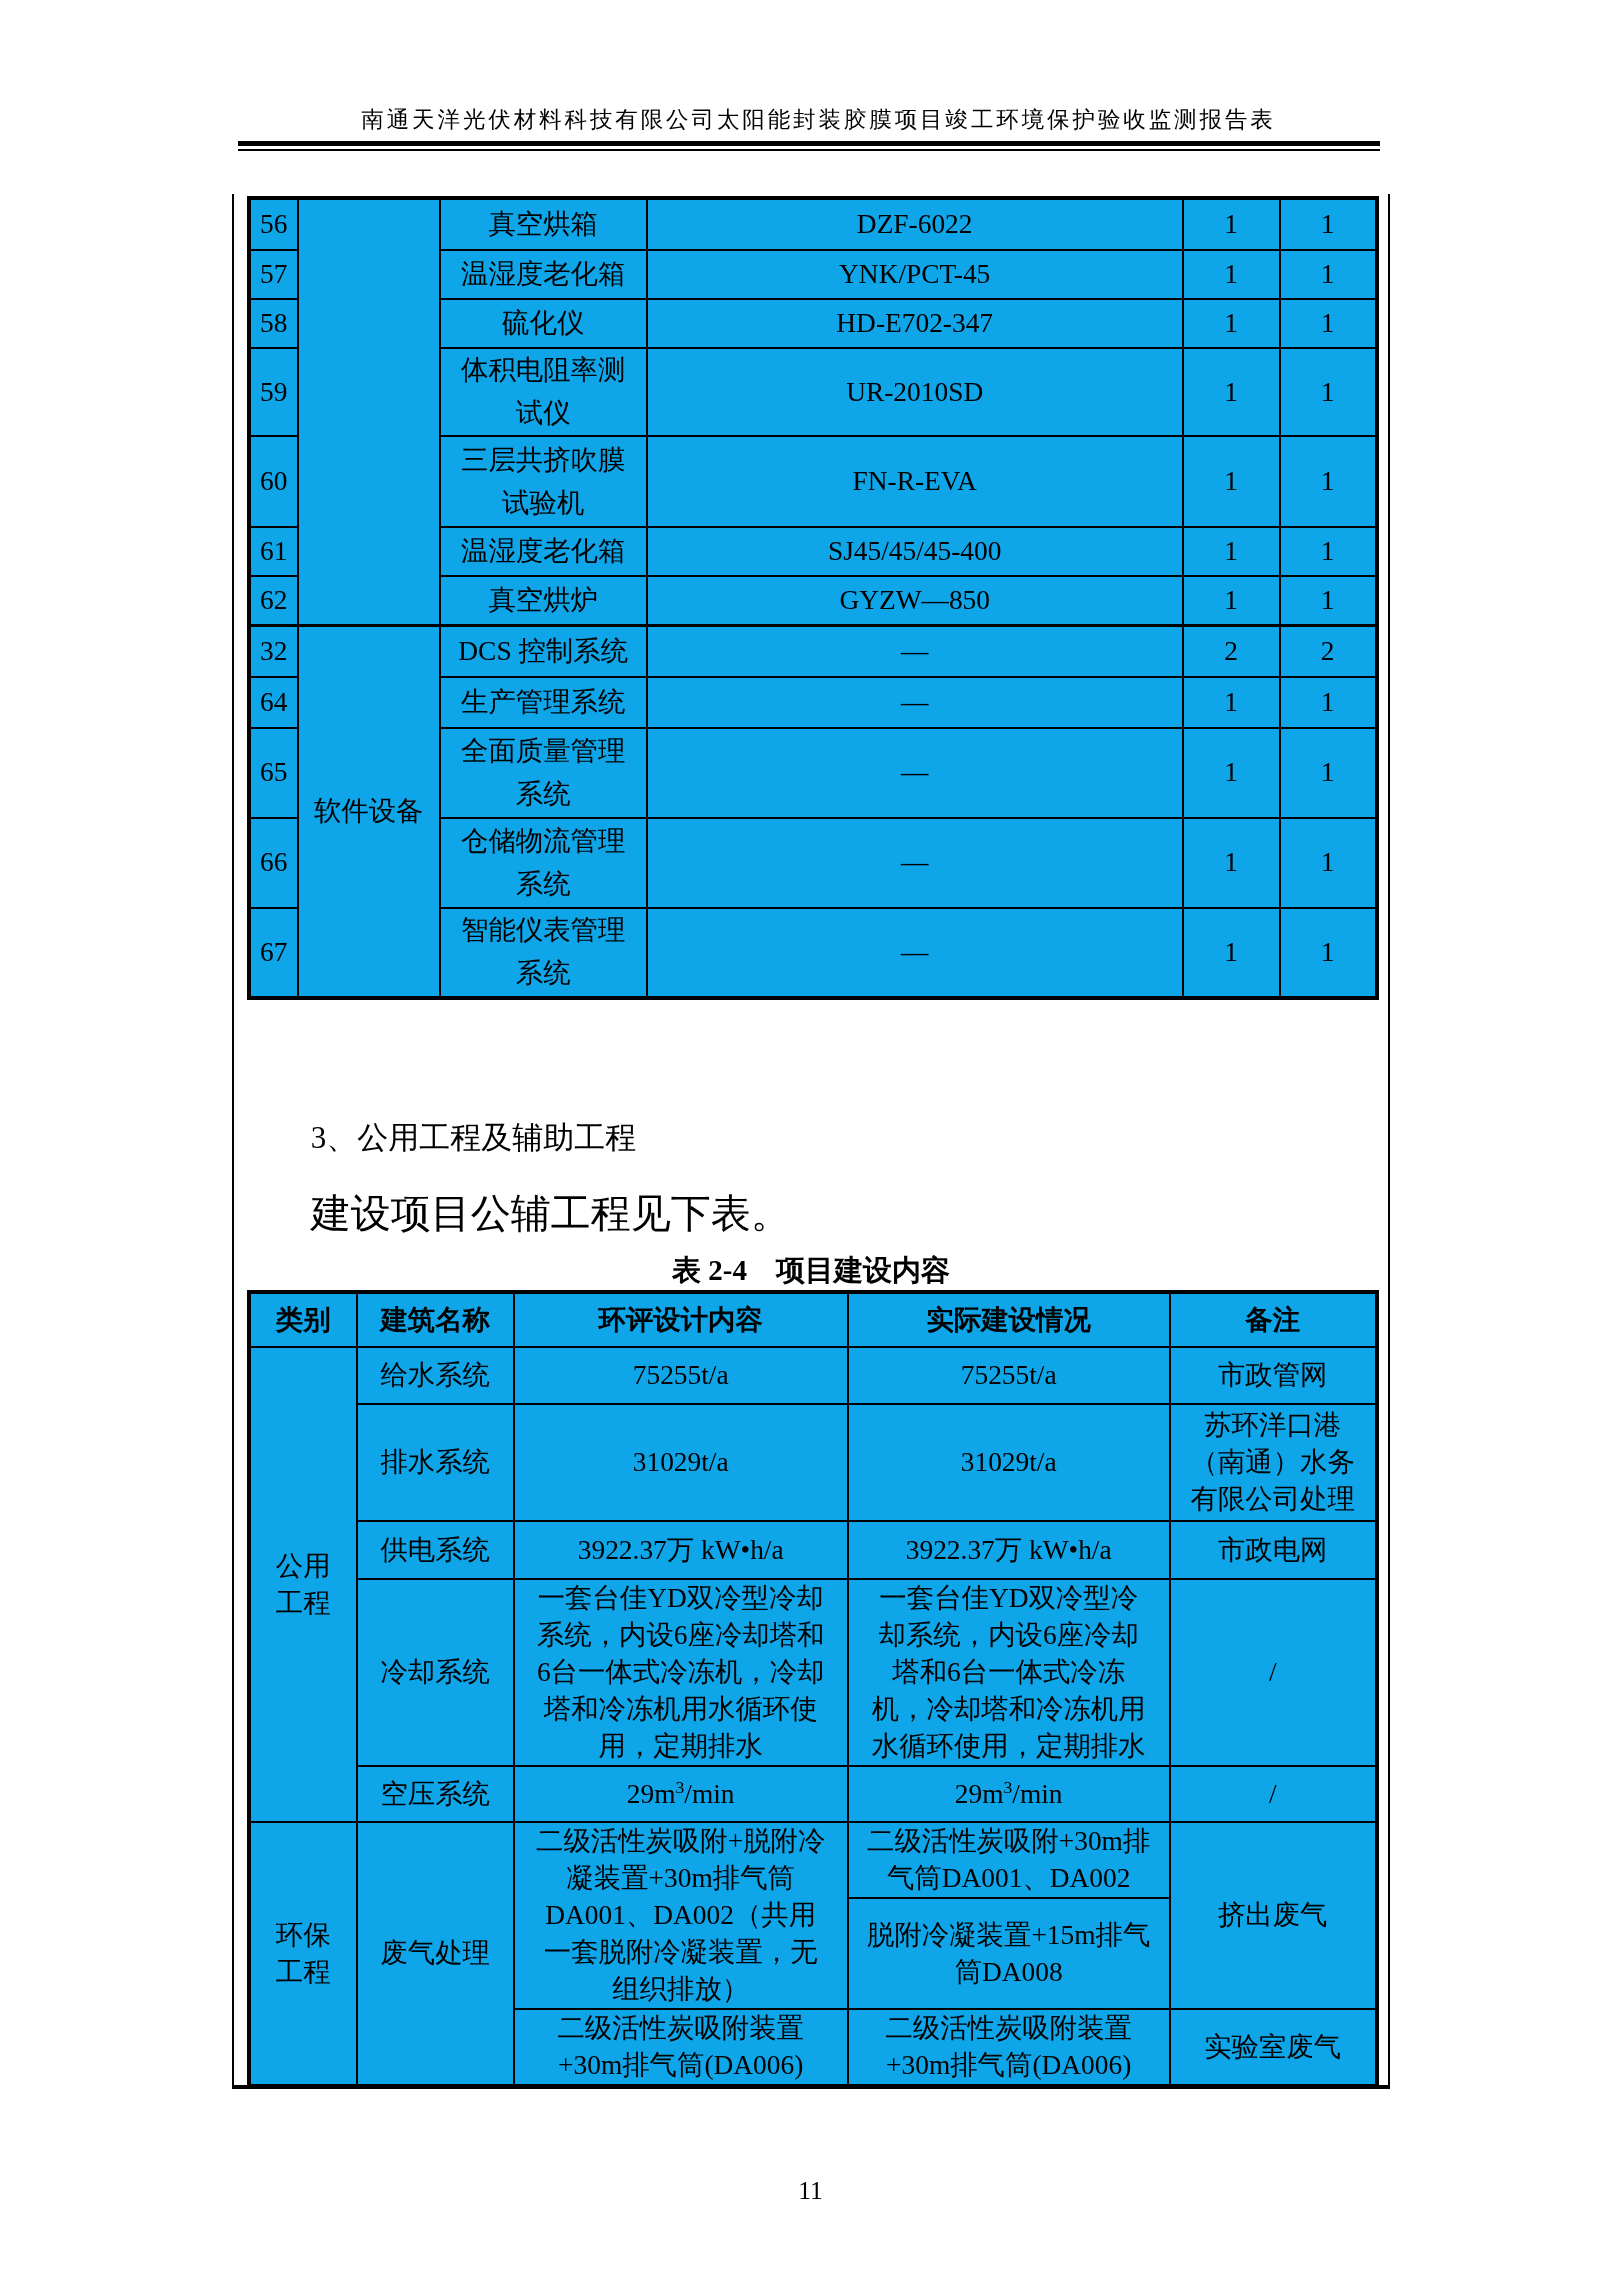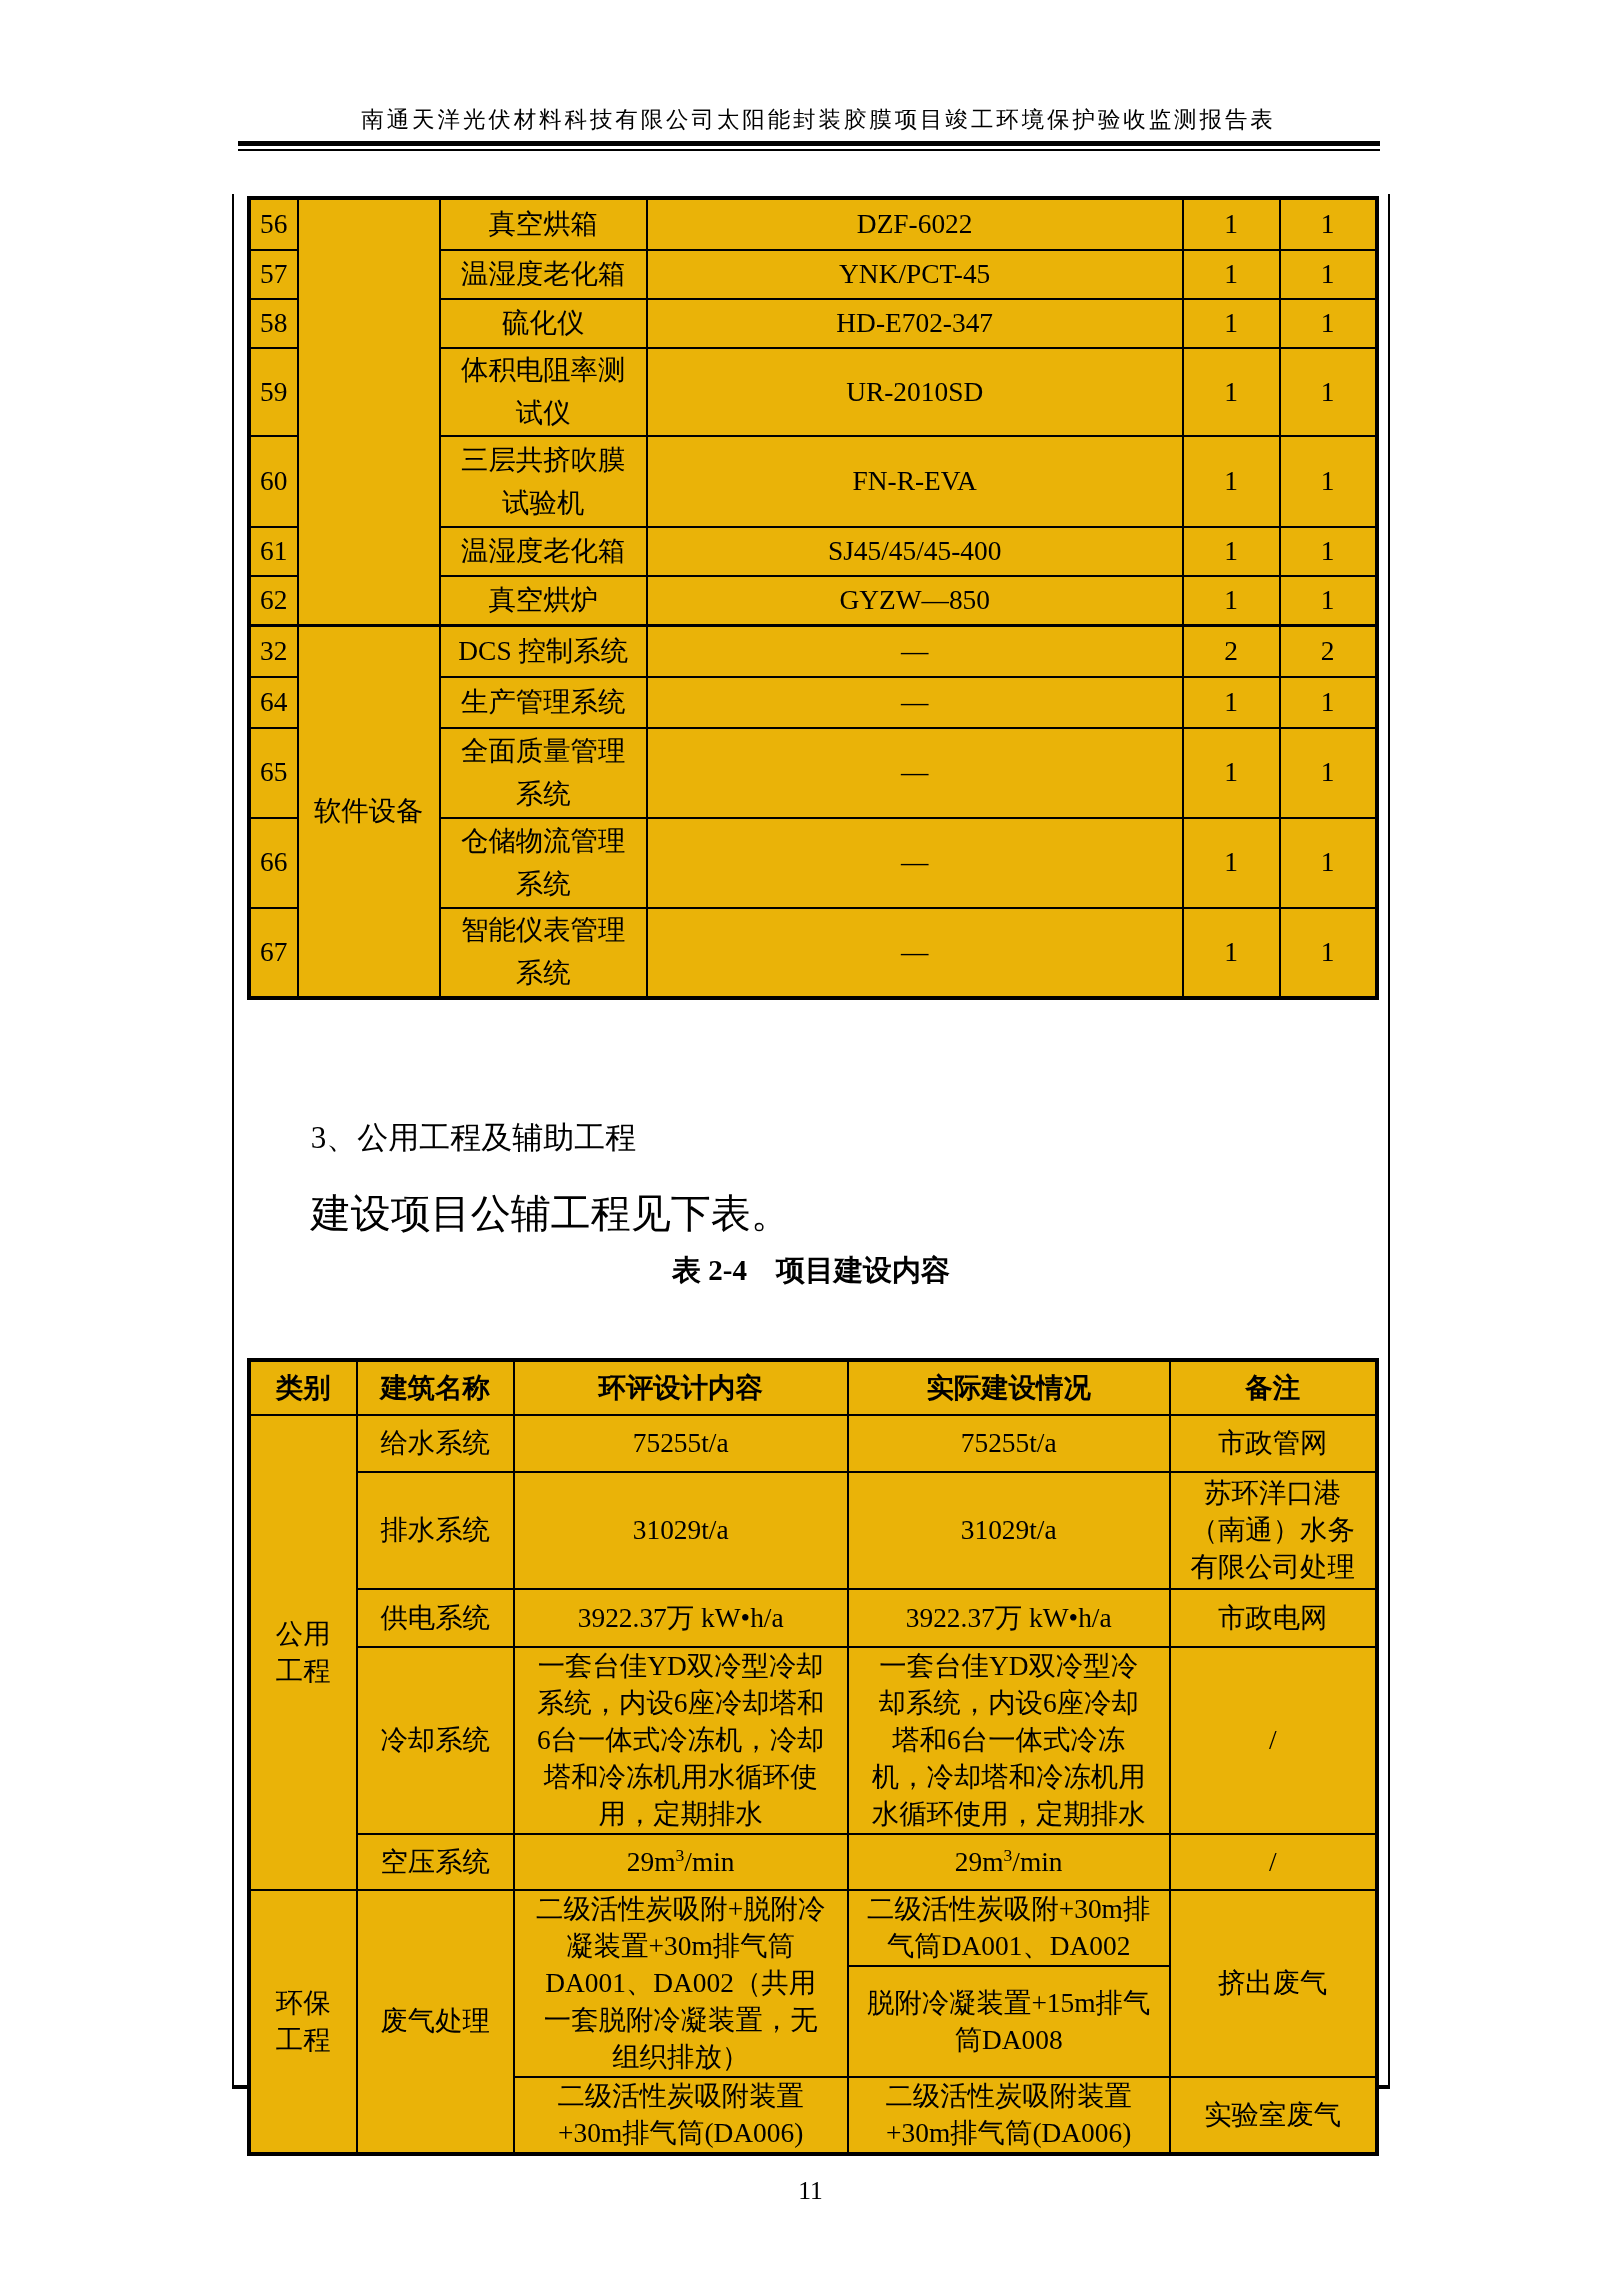--- a/index.html
+++ b/index.html
@@ -15,28 +15,28 @@
   .header-rule{
     position:absolute;left:238px;top:141px;width:1142px;
     border-top:5.9px solid #000;
   }
   .header-rule .rule2{height:0;border-top:2.9px solid #000;margin-top:2.9px;}
   .frame{
     position:absolute;left:232px;top:194px;width:1158px;height:1895px;
     border-left:2px solid #000;border-right:2px solid #000;border-bottom:4.9px solid #000;
     box-sizing:border-box;
   }
-  table{border-collapse:collapse;table-layout:fixed;position:absolute;background:#eab308;}
+  table{border-collapse:collapse;table-layout:fixed;position:absolute;background:#0ea5e9;}
   td,th{border:2px solid #000;text-align:center;vertical-align:middle;
     font-size:27.4px;padding:2px 7.8px;overflow:hidden;}
   table.t1{left:12.7px;top:2px;width:1128px;border:4.9px solid #000;}
   table.t1 td{line-height:43px;}
   table.t1 td.nm{padding:0 13.7px;}
   table.t1 tr.sec td{border-top:3.9px solid #000;}
-  table.t2{left:12.7px;top:1164px;width:1128px;border:4.9px solid #000;padding-left:8px;}
+  table.t2{left:12.7px;top:1096px;width:1128px;border:4.9px solid #000;padding-left:8px;}
   table.t2 td,table.t2 th{line-height:37px;}
   table.t2 th{font-weight:bold;}
   table.t2 td.catcell{padding:0 21.6px;}
   table.t2 td.longtext{padding:0 17.6px;}
   .note{
     position:absolute;left:13.7px;top:817px;width:1117px;
     font-size:31px;line-height:44px;text-indent:2em;margin:0;text-align:justify;
   }
   .note .nb{font-weight:bold;}
   .sec-heading{

